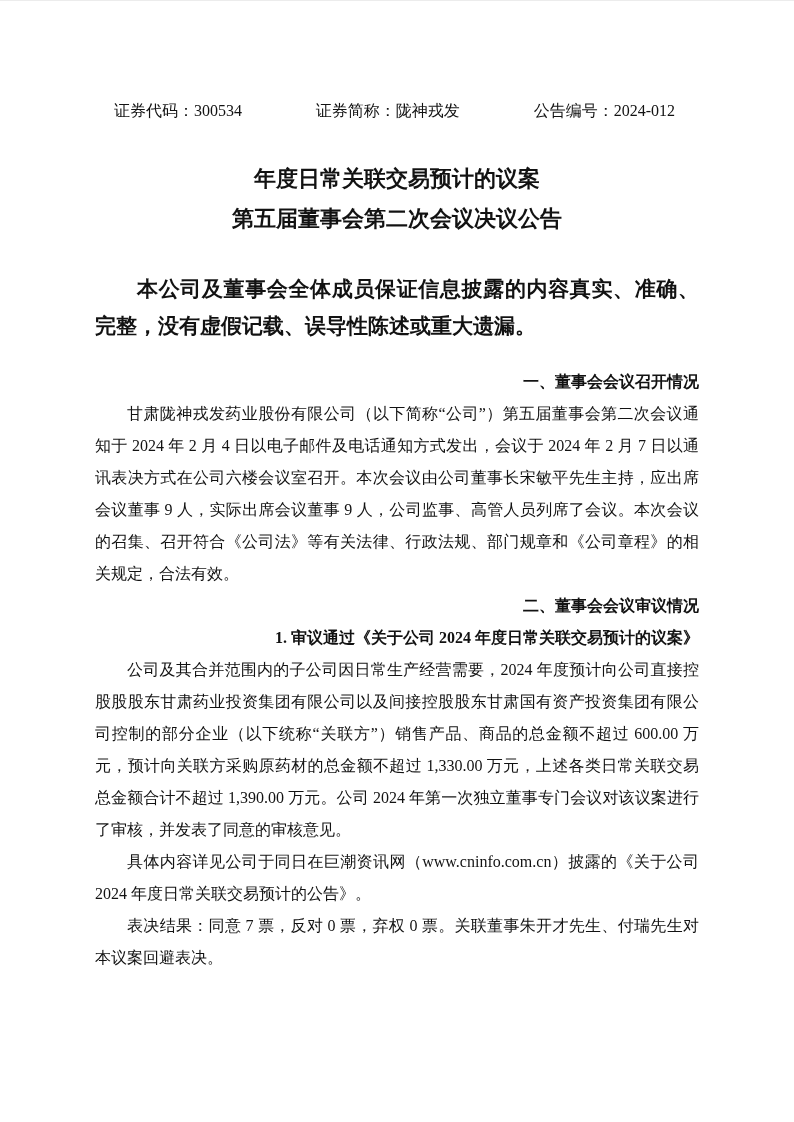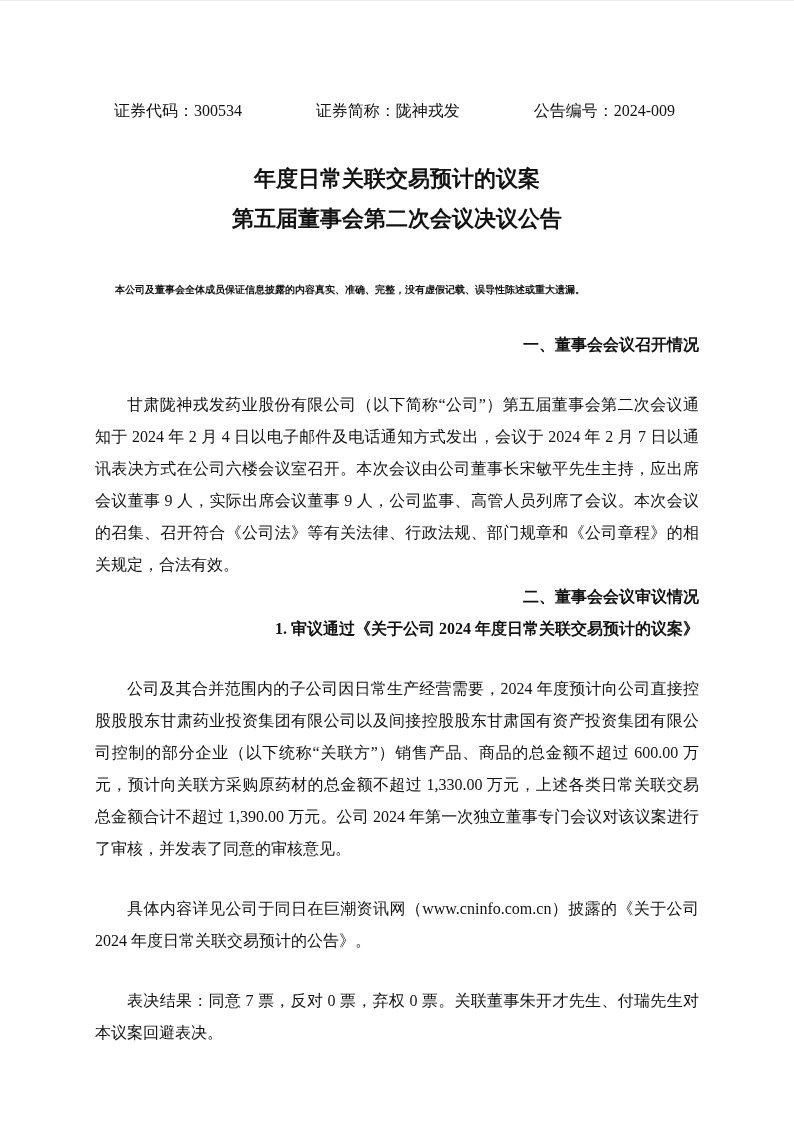--- a/index.html
+++ b/index.html
@@ -31,45 +31,45 @@
   }
   .titles { margin-top: 38px; }
   .title {
     font-size: 22px;
     font-weight: 700;
     text-align: center;
     line-height: 40px;
   }
   .disclaimer {
     margin-top: 32px;
-    font-size: 10px;
+    font-size: 21px;
     font-weight: 700;
     line-height: 37px;
     text-align: justify;
     text-indent: 2em;
   }
   .sec-heading, .item-heading, .body-para {
     font-size: 16px;
     line-height: 32px;
     text-indent: 2em;
   }
   .sec-heading, .item-heading { font-weight: 700; text-align: right; }
-  .body-para { text-align: justify; margin-top: 28px; }
+  .body-para { text-align: justify; }
   .first-section { margin-top: 21px; }
 </style>
 </head>
 <body>
 
 <div class="page">
   <div class="content">
 
     <div class="doc-header">
       <span>证券代码：300534</span>
       <span>证券简称：陇神戎发</span>
-      <span>公告编号：2024-009</span>
+      <span>公告编号：2024-012</span>
     </div>
 
     <div class="titles">
       <div class="title">年度日常关联交易预计的议案</div>
       <div class="title">第五届董事会第二次会议决议公告</div>
     </div>
 
     <p class="disclaimer">本公司及董事会全体成员保证信息披露的内容真实、准确、完整，没有虚假记载、误导性陈述或重大遗漏。</p>
 
     <p class="sec-heading first-section">一、董事会会议召开情况</p>

